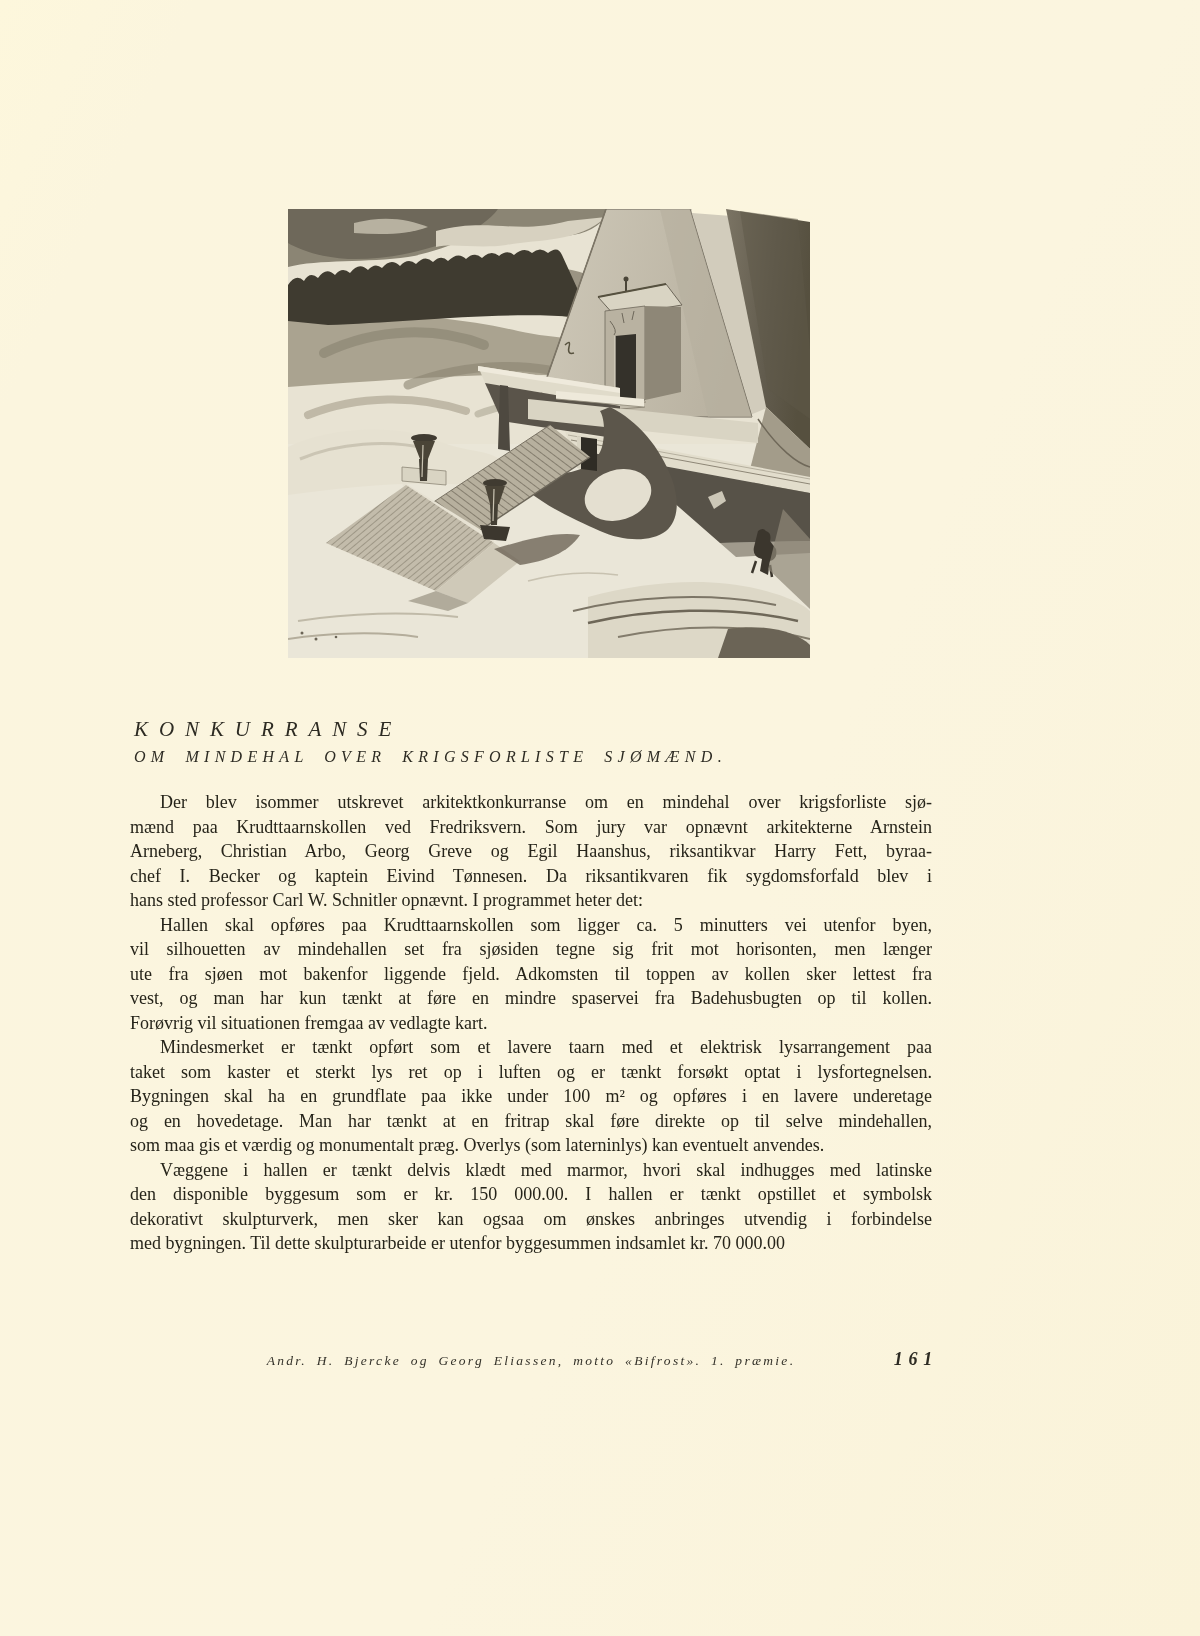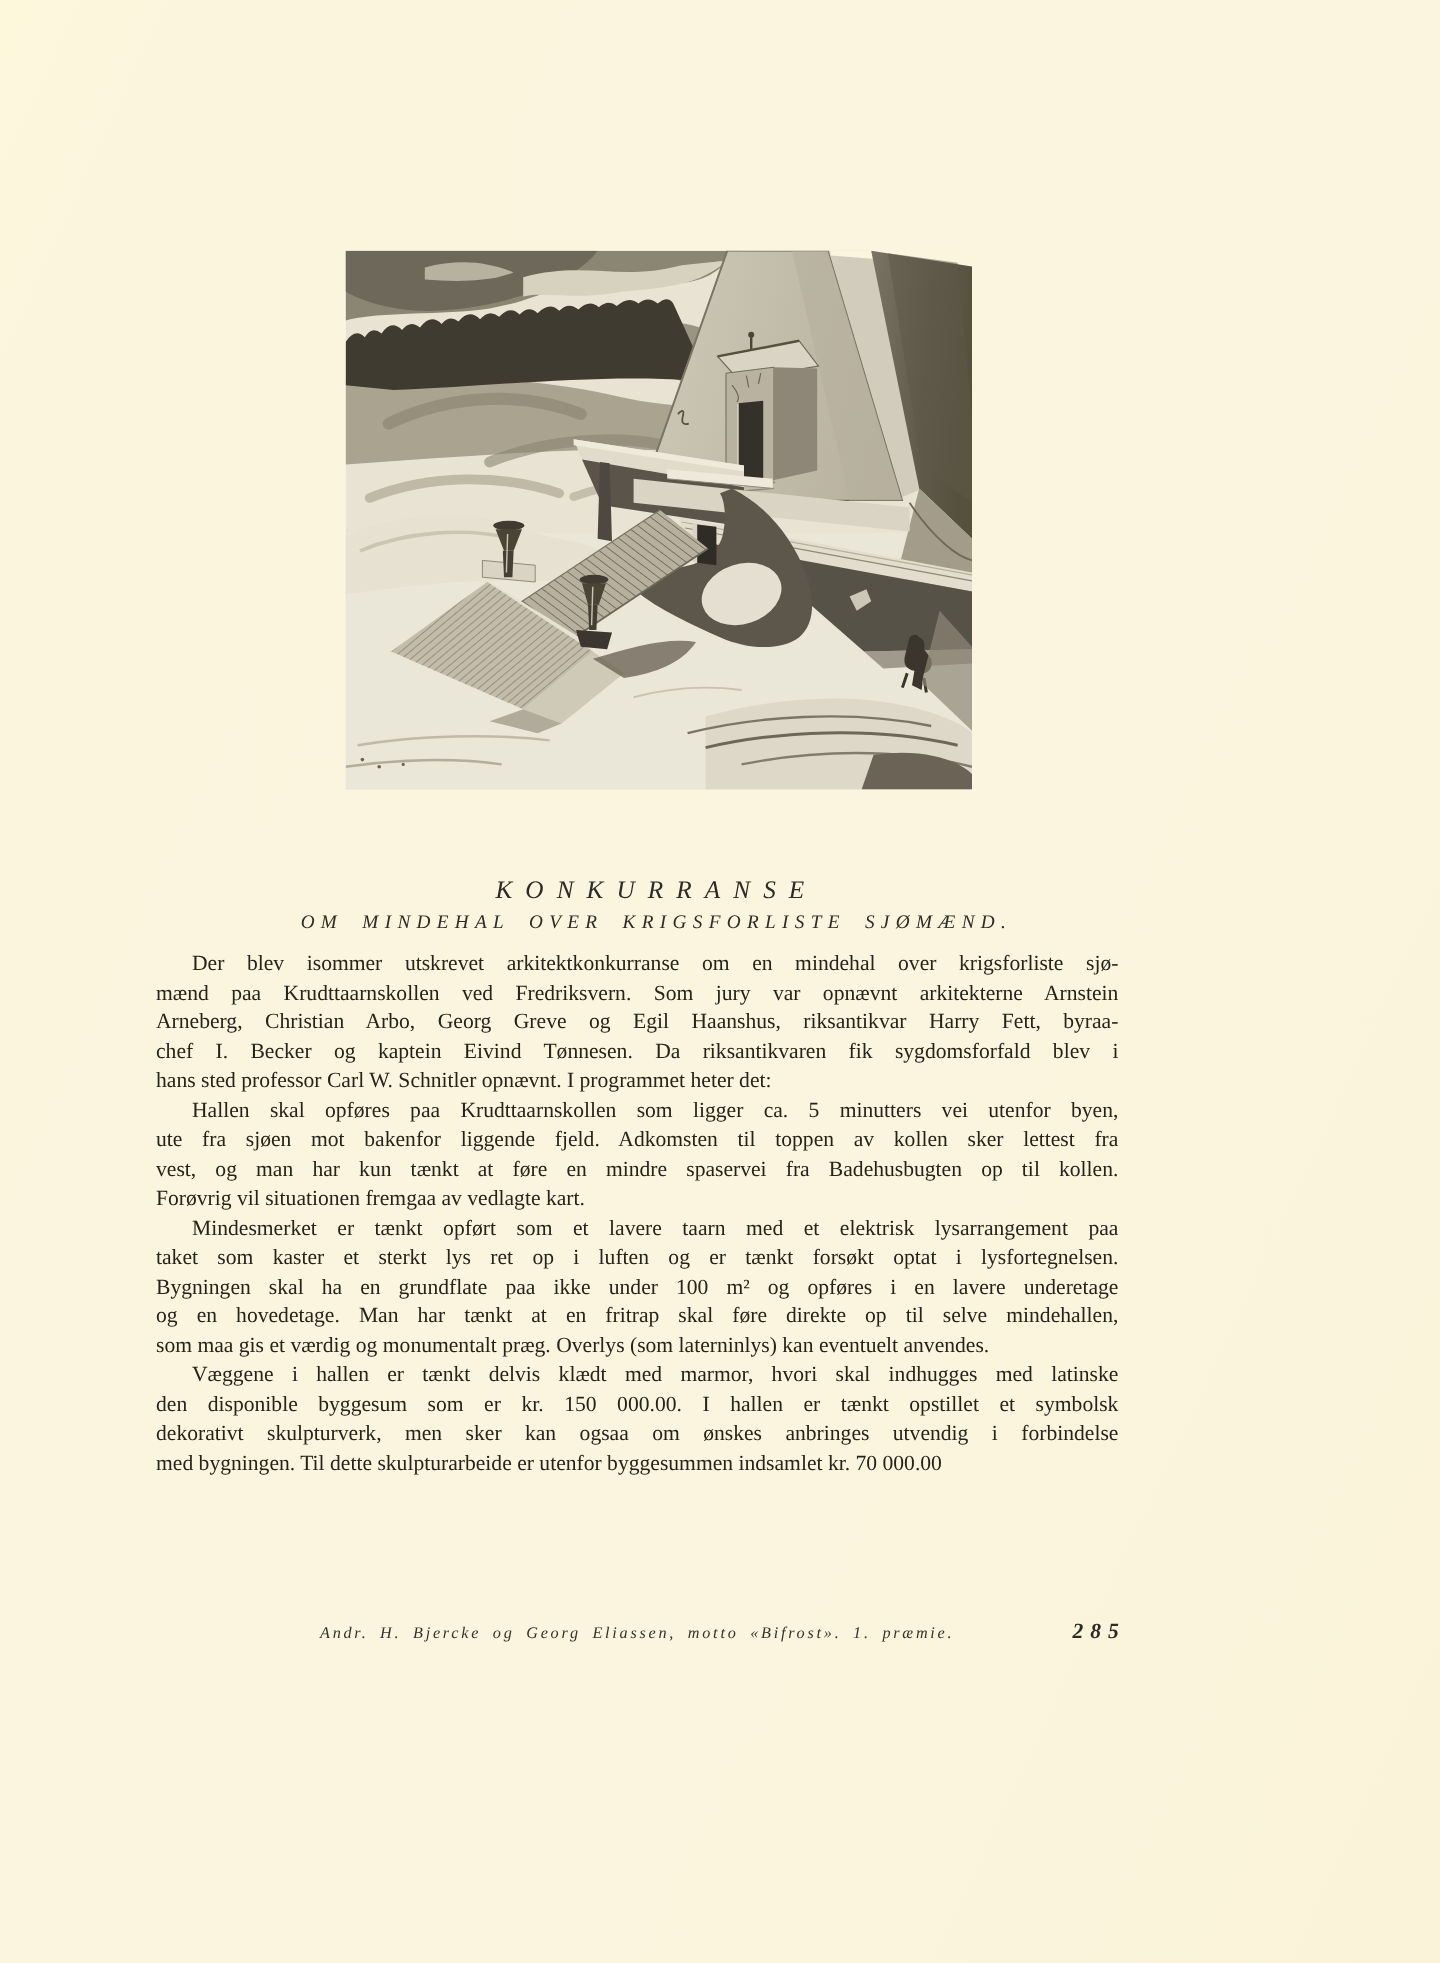--- a/index.html
+++ b/index.html
@@ -10,22 +10,22 @@
     font-family:"Liberation Serif", serif;
     color:#27251c;
     overflow:hidden;
   }
   .illustration{
     position:absolute;left:288px;top:209px;width:522px;height:449px;margin:0;
   }
   .illustration svg{display:block;width:100%;height:100%;}
   .title-block{
     position:absolute;left:130px;top:711px;width:802px;
-    text-align:center;font-style:italic;font-weight:normal;
-    color:#2d2b23;margin:16px;
+    text-align:left;font-style:italic;font-weight:normal;
+    color:#2d2b23;margin:4px;
   }
   .title-line1{display:block;font-size:21px;line-height:28px;letter-spacing:0.52em;white-space:nowrap;}
   .title-line2{display:block;font-size:16px;line-height:28px;letter-spacing:0.33em;word-spacing:0.42em;white-space:nowrap;}
   .article-body{
     position:absolute;left:130px;top:790px;width:802px;
     font-size:18px;line-height:24.5px;color:#26241a;
   }
   .para{margin:0;}
   .line{
     height:24.5px;overflow:visible;
@@ -206,20 +206,21 @@
   <div class="article-body">
       <div class="para">
         <div class="line para-first">Der blev isommer utskrevet arkitektkonkurranse om en mindehal over krigsforliste sjø-</div>
         <div class="line">mænd paa Krudttaarnskollen ved Fredriksvern. Som jury var opnævnt arkitekterne Arnstein</div>
         <div class="line">Arneberg, Christian Arbo, Georg Greve og Egil Haanshus, riksantikvar Harry Fett, byraa-</div>
         <div class="line">chef I. Becker og kaptein Eivind Tønnesen. Da riksantikvaren fik sygdomsforfald blev i</div>
         <div class="line para-last">hans sted professor Carl W. Schnitler opnævnt. I programmet heter det:</div>
       </div>
       <div class="para">
         <div class="line para-first">Hallen skal opføres paa Krudttaarnskollen som ligger ca. 5 minutters vei utenfor byen,</div>
+        <div class="line">vil silhouetten av mindehallen set fra sjøsiden tegne sig frit mot horisonten, men længer</div>
         <div class="line">ute fra sjøen mot bakenfor liggende fjeld. Adkomsten til toppen av kollen sker lettest fra</div>
         <div class="line">vest, og man har kun tænkt at føre en mindre spaservei fra Badehusbugten op til kollen.</div>
         <div class="line para-last">Forøvrig vil situationen fremgaa av vedlagte kart.</div>
       </div>
       <div class="para">
         <div class="line para-first">Mindesmerket er tænkt opført som et lavere taarn med et elektrisk lysarrangement paa</div>
         <div class="line">taket som kaster et sterkt lys ret op i luften og er tænkt forsøkt optat i lysfortegnelsen.</div>
         <div class="line">Bygningen skal ha en grundflate paa ikke under 100 m² og opføres i en lavere underetage</div>
         <div class="line">og en hovedetage. Man har tænkt at en fritrap skal føre direkte op til selve mindehallen,</div>
         <div class="line para-last">som maa gis et værdig og monumentalt præg. Overlys (som laterninlys) kan eventuelt anvendes.</div>
@@ -227,15 +228,15 @@
       <div class="para">
         <div class="line para-first">Væggene i hallen er tænkt delvis klædt med marmor, hvori skal indhugges med latinske</div>
         <div class="line">den disponible byggesum som er kr. 150 000.00. I hallen er tænkt opstillet et symbolsk</div>
         <div class="line">dekorativt skulpturverk, men sker kan ogsaa om ønskes anbringes utvendig i forbindelse</div>
         <div class="line para-last">med bygningen. Til dette skulpturarbeide er utenfor byggesummen indsamlet kr. 70 000.00</div>
       </div>
     </div>
 
   <div class="figure-caption">Andr. H. Bjercke og Georg Eliassen, motto «Bifrost». 1. præmie.</div>
 
-  <div class="page-number">285</div>
+  <div class="page-number">161</div>
 
 </div>
 
 </body></html>

